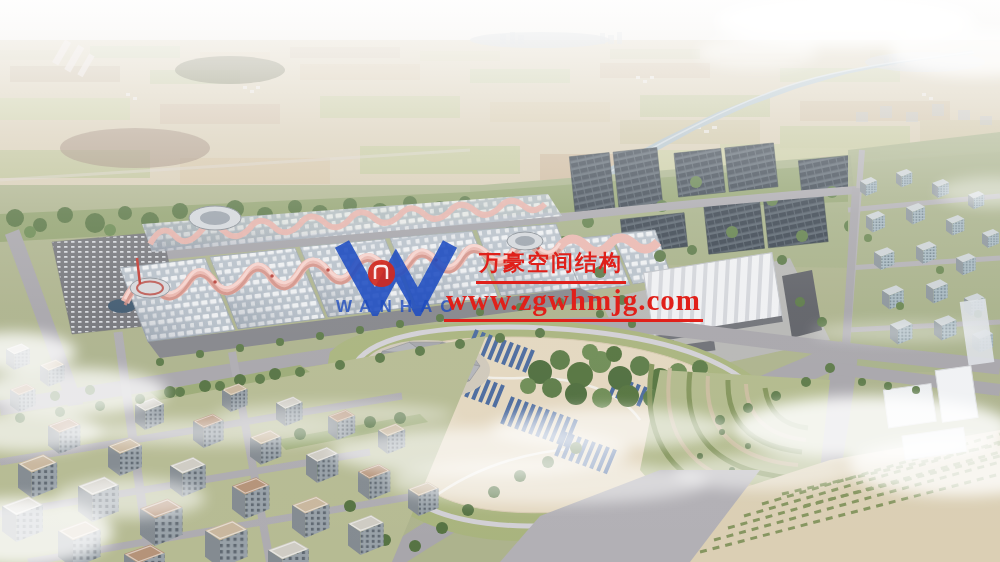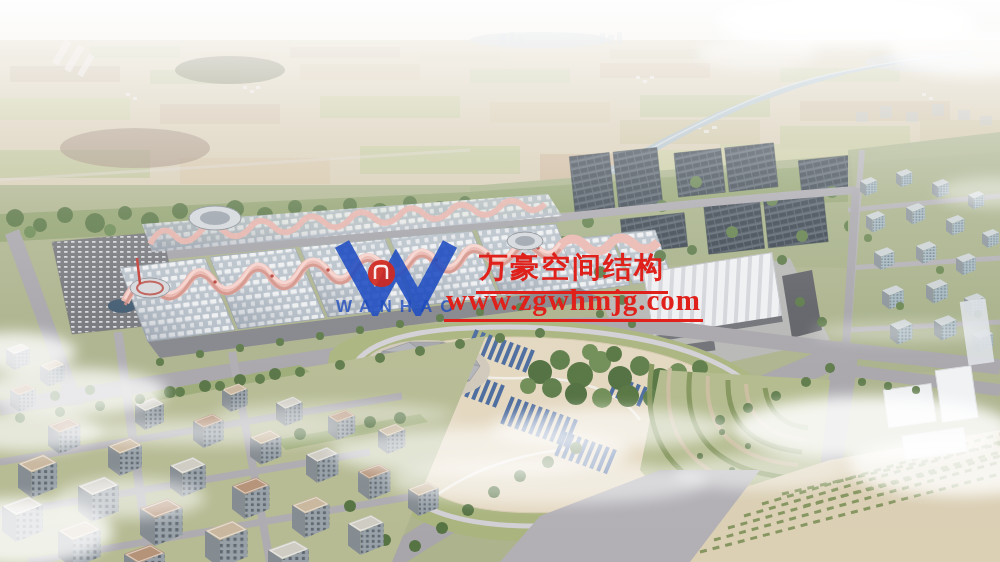--- a/index.html
+++ b/index.html
@@ -4,21 +4,21 @@
 <style>
   html,body{margin:0;padding:0;background:#e8e5e0;}
   .stage{position:relative;width:1000px;height:562px;overflow:hidden;background:#dfdcd6;
          font-family:"Liberation Sans",sans-serif;}
   .stage > svg.scene{position:absolute;left:0;top:0;}
   .wm{position:absolute;left:0;top:0;width:100%;height:100%;pointer-events:none;}
   .wm-logo{position:absolute;left:330px;top:238px;}
   .wm-sub{position:absolute;left:336px;top:297px;font-size:17px;font-weight:bold;
           letter-spacing:8px;color:rgba(30,74,190,0.78);white-space:nowrap;}
   .wm-title{position:absolute;left:476px;top:248px;font-family:"Liberation Serif",serif;
-            font-size:29px;font-weight:bold;letter-spacing:2px;color:#e0201a;
+            font-size:22px;font-weight:bold;letter-spacing:2px;color:#e0201a;
             border-bottom:3px solid #e0201a;padding:0 3px 3px 3px;white-space:nowrap;}
   .wm-url{position:absolute;left:444px;top:284px;font-family:"Liberation Serif",serif;
           font-size:29px;font-weight:bold;letter-spacing:1px;color:#e0201a;
           border-bottom:3px solid #e0201a;padding:0 2px 2px 2px;white-space:nowrap;}
 </style>
 </head>
 <body>
 
 <div class="stage">
 

